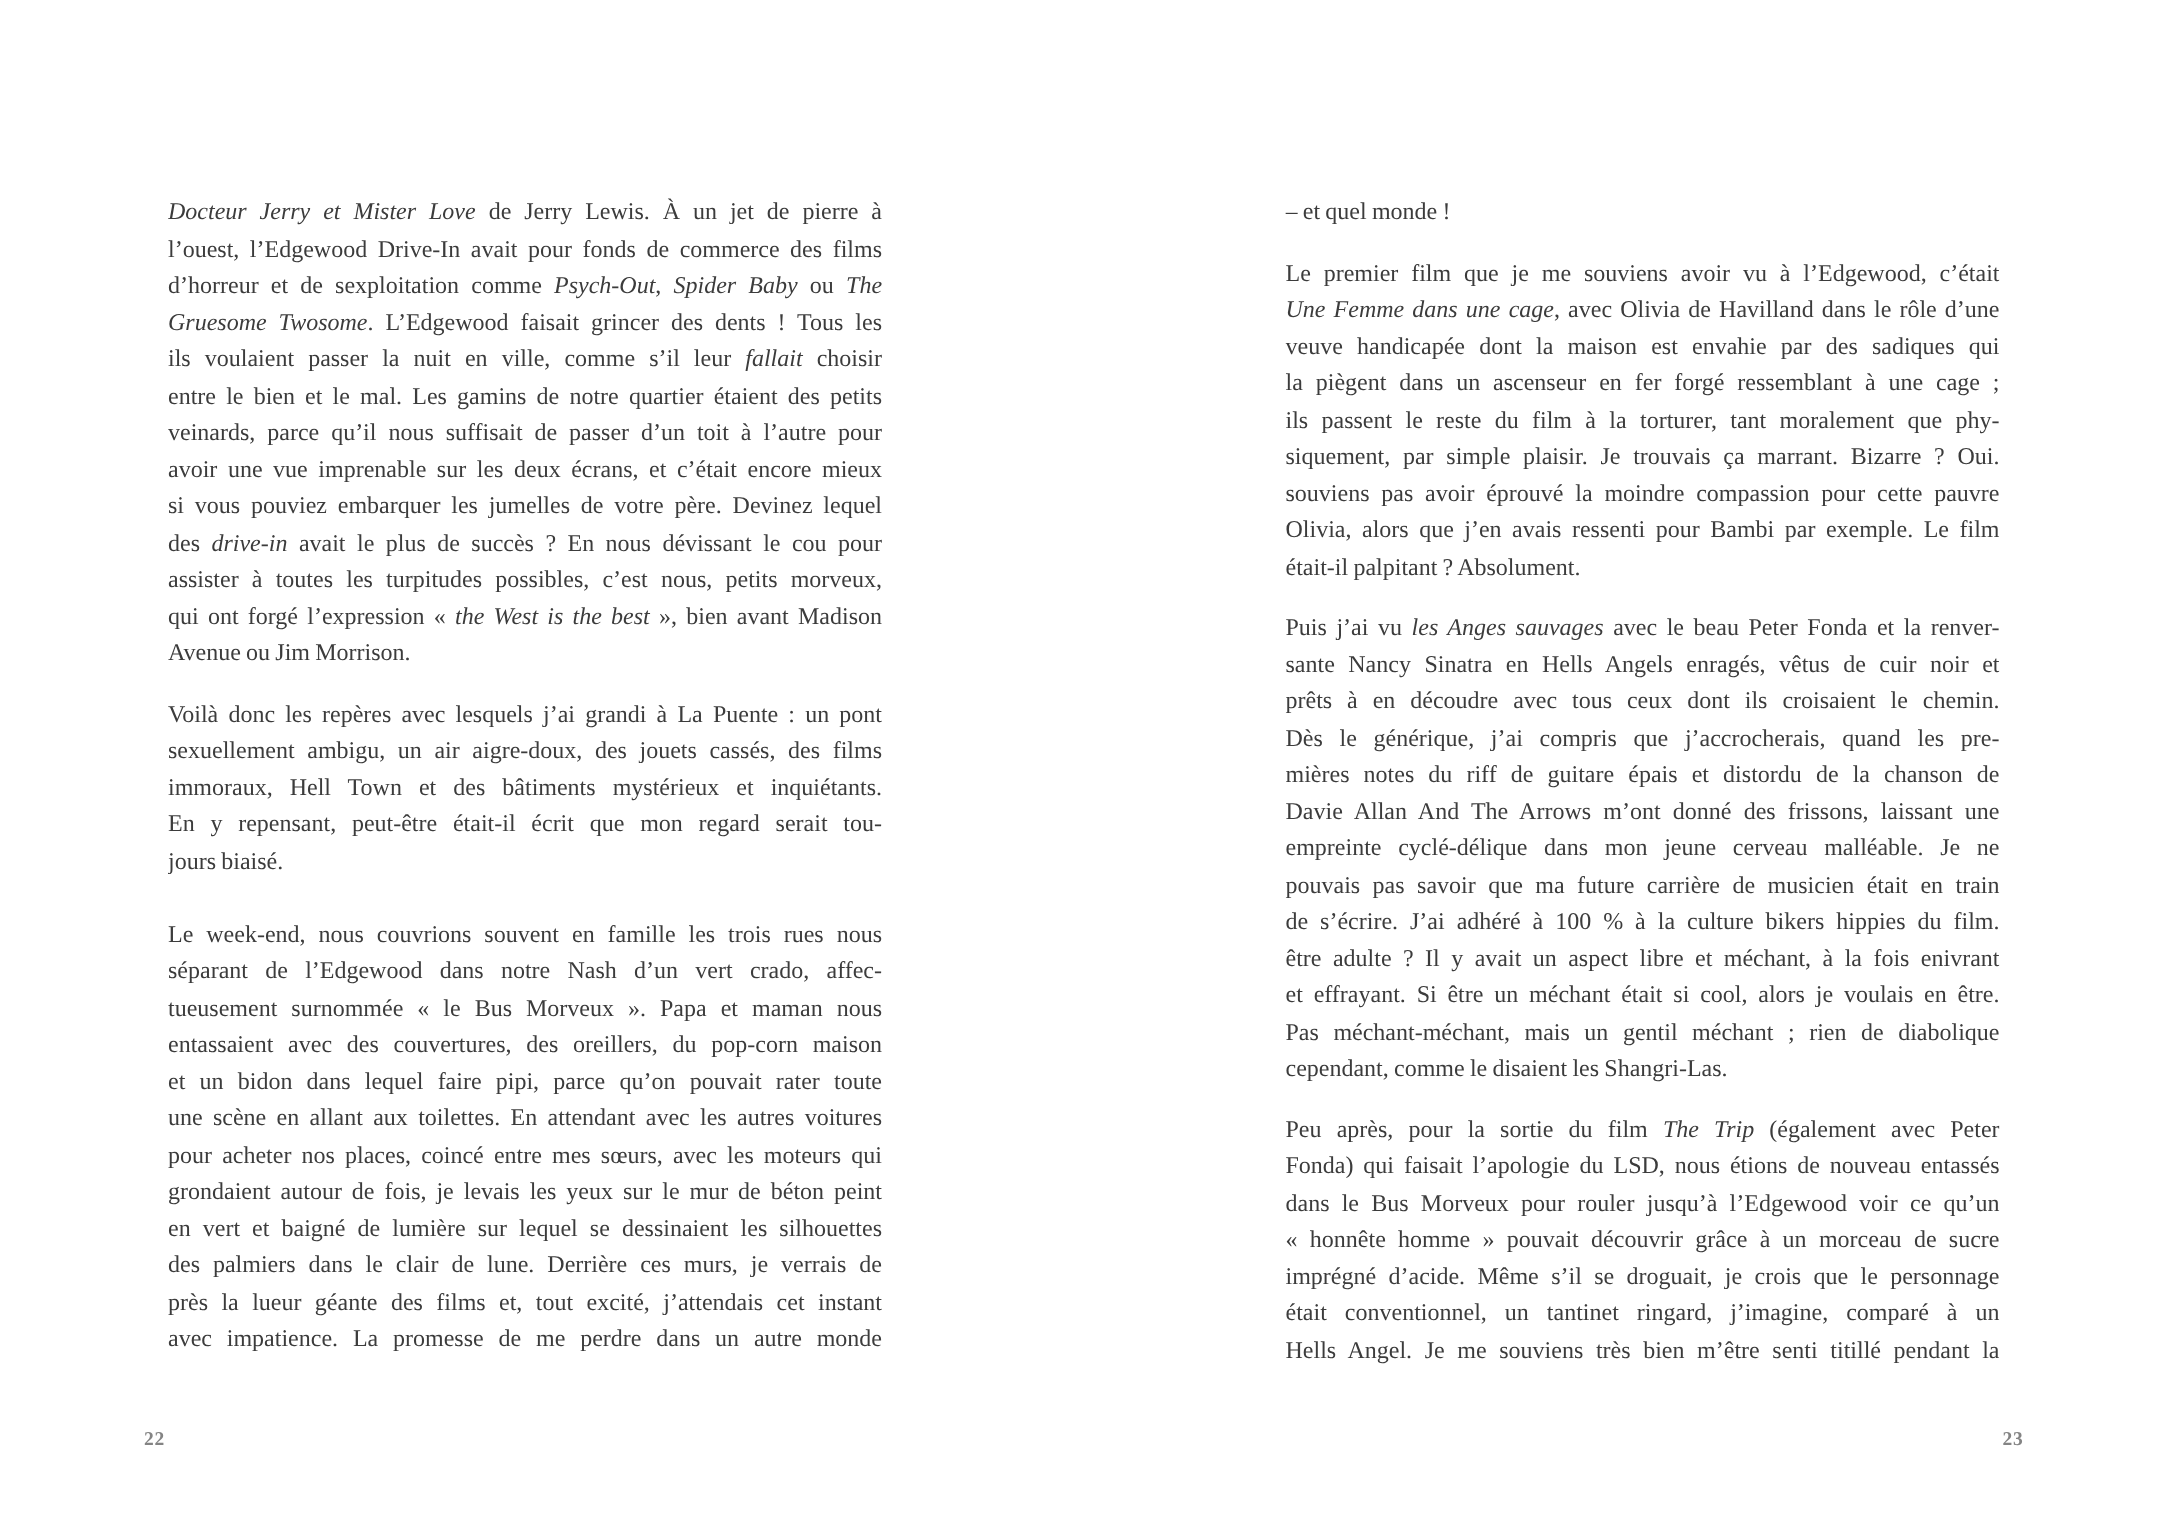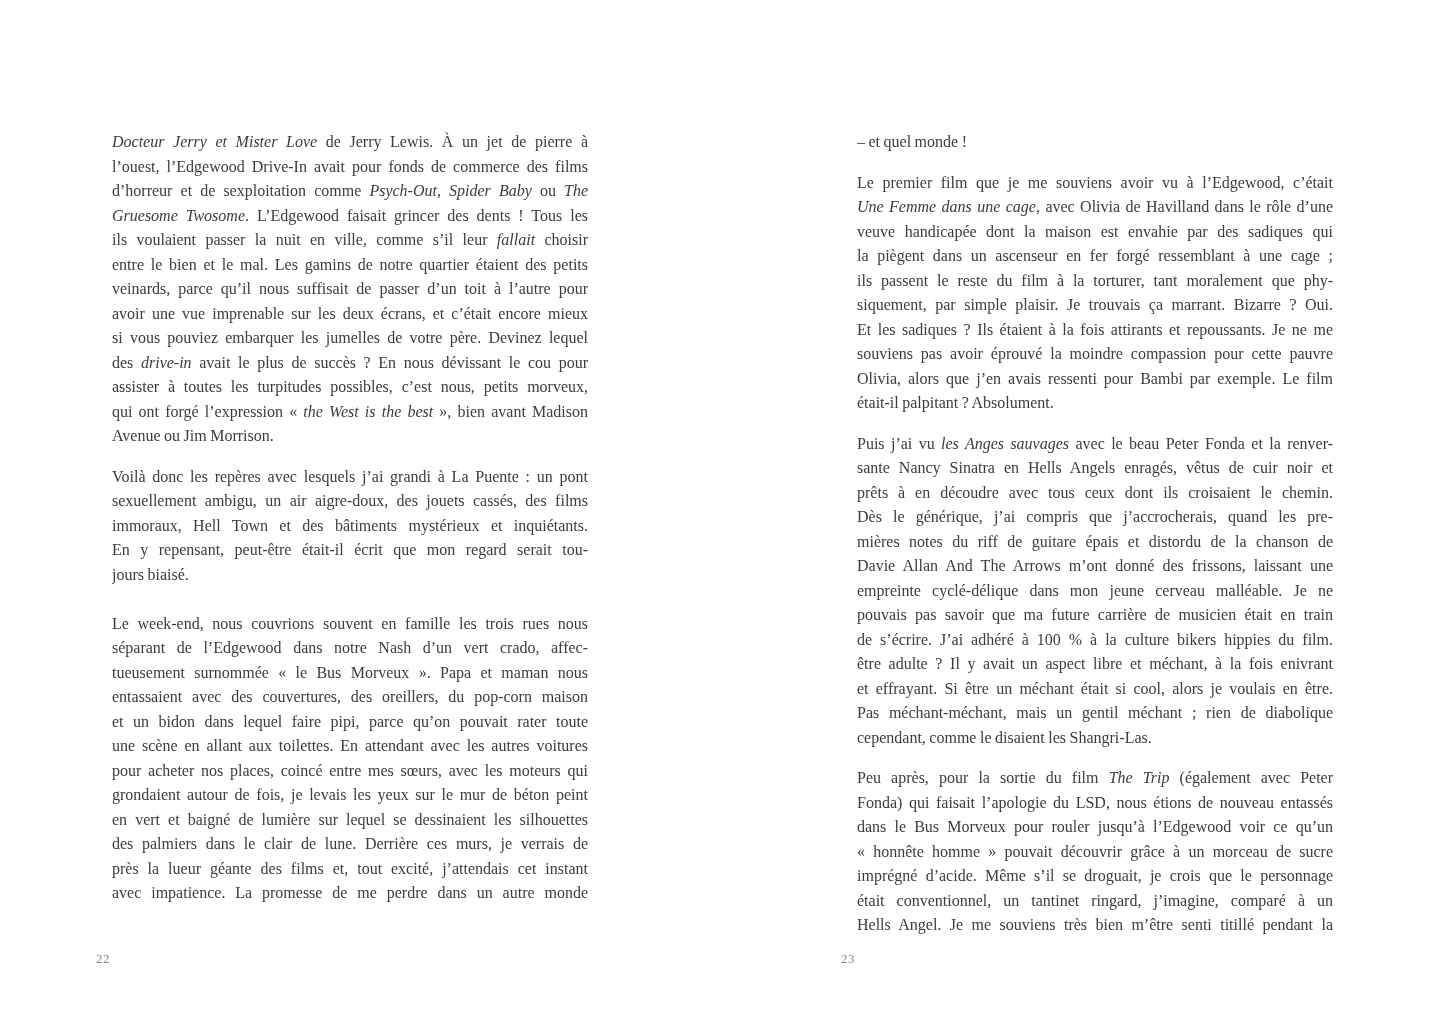--- a/index.html
+++ b/index.html
@@ -39,23 +39,24 @@
     text-align-last: left;
   }
   .em { font-style: italic; }
   .page-number {
     position: absolute;
     top: 951px;
     font-size: 13px;
     line-height: 16px;
     color: #848484;
     letter-spacing: 0.5px;
+    font-weight: bold;
   }
   .page-number.num-left  { left: 96px; }
-  .page-number.num-right { left: 841px; width: 508px; }
+  .page-number.num-right { left: 841px; width: 508px; text-align: right; }
 </style>
 </head>
 <body>
 
 <div id="spread">
 
   <div class="page-text left">
       <div class="para">
         <div class="line"><span class="em">Docteur Jerry et Mister Love</span><span> de Jerry Lewis. À un jet de pierre à</span></div>
         <div class="line"><span>l’ouest, l’Edgewood Drive-In avait pour fonds de commerce des films</span></div>
@@ -98,21 +99,20 @@
       <div class="para">
         <div class="line last"><span>– et quel monde !</span></div>
       </div>
       <div class="para">
         <div class="line"><span>Le premier film que je me souviens avoir vu à l’Edgewood, c’était</span></div>
         <div class="line"><span class="em">Une Femme dans une cage</span><span>, avec Olivia de Havilland dans le rôle d’une</span></div>
         <div class="line"><span>veuve handicapée dont la maison est envahie par des sadiques qui</span></div>
         <div class="line"><span>la piègent dans un ascenseur en fer forgé ressemblant à une cage ;</span></div>
         <div class="line"><span>ils passent le reste du film à la torturer, tant moralement que phy-</span></div>
         <div class="line"><span>siquement, par simple plaisir. Je trouvais ça marrant. Bizarre ? Oui.</span></div>
-        <div class="line"><span>Et les sadiques ? Ils étaient à la fois attirants et repoussants. Je ne me</span></div>
         <div class="line"><span>souviens pas avoir éprouvé la moindre compassion pour cette pauvre</span></div>
         <div class="line"><span>Olivia, alors que j’en avais ressenti pour Bambi par exemple. Le film</span></div>
         <div class="line last"><span>était-il palpitant ? Absolument.</span></div>
       </div>
       <div class="para">
         <div class="line"><span>Puis j’ai vu </span><span class="em">les Anges sauvages</span><span> avec le beau Peter Fonda et la renver-</span></div>
         <div class="line"><span>sante Nancy Sinatra en Hells Angels enragés, vêtus de cuir noir et</span></div>
         <div class="line"><span>prêts à en découdre avec tous ceux dont ils croisaient le chemin.</span></div>
         <div class="line"><span>Dès le générique, j’ai compris que j’accrocherais, quand les pre-</span></div>
         <div class="line"><span>mières notes du riff de guitare épais et distordu de la chanson de</span></div>

